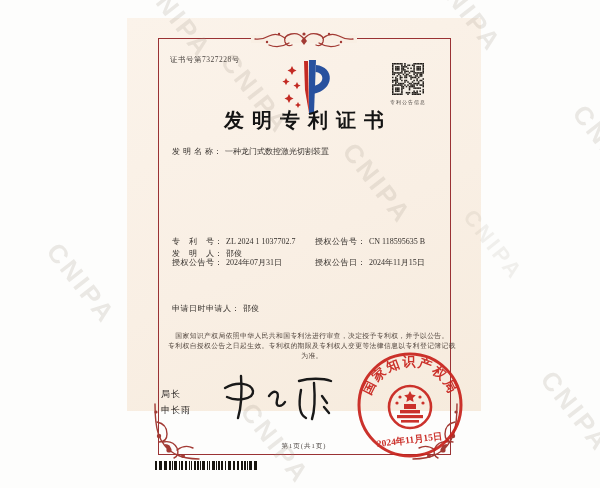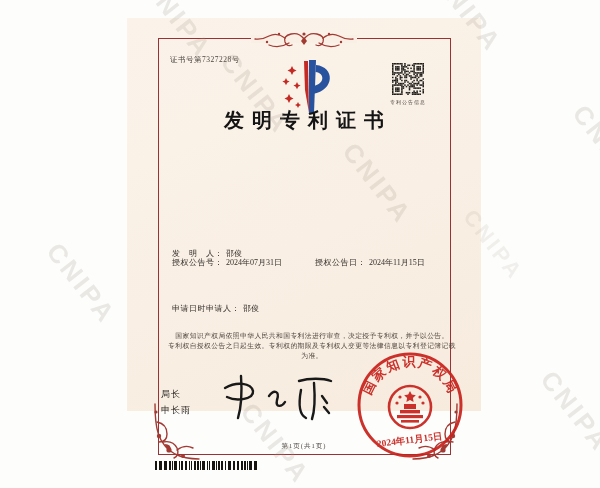--- a/index.html
+++ b/index.html
@@ -388,22 +388,31 @@
         <rect x="22.86" y="30.48" width="1.52" height="1.52" fill="#201c18"></rect>
         <rect x="24.38" y="30.48" width="1.52" height="1.52" fill="#201c18"></rect>
         <rect x="25.90" y="30.48" width="1.52" height="1.52" fill="#201c18"></rect>
         <rect x="27.43" y="30.48" width="1.52" height="1.52" fill="#201c18"></rect>
       </svg>
     </div>
   <div class="qr-label">专利公告信息</div>
 
   <div class="title">发明专利证书</div>
 
+  <div class="row r-name">
+    <span class="lbl">发 明 名 称：</span><span class="val">一种龙门式数控激光切割装置</span>
+  </div>
   <div class="row r-inventor">
     <span class="lbl">发　明　人：</span><span class="val">邵俊</span>
+  </div>
+  <div class="row r-patno">
+    <span class="lbl">专　利　号：</span><span class="val mono">ZL 2024 1 1037702.7</span>
+    <span class="pair2">
+      <span class="lbl">授权公告号：</span><span class="val mono">CN 118595635 B</span>
+    </span>
   </div>
   <div class="row r-dates">
     <span class="lbl">授权公告号：</span><span class="val">2024年07月31日</span>
     <span class="pair2">
       <span class="lbl">授权公告日：</span><span class="val">2024年11月15日</span>
     </span>
   </div>
   <div class="row r-invat">
     <span class="lbl">申请日时申请人：</span><span class="val">邵俊</span>
   </div>

